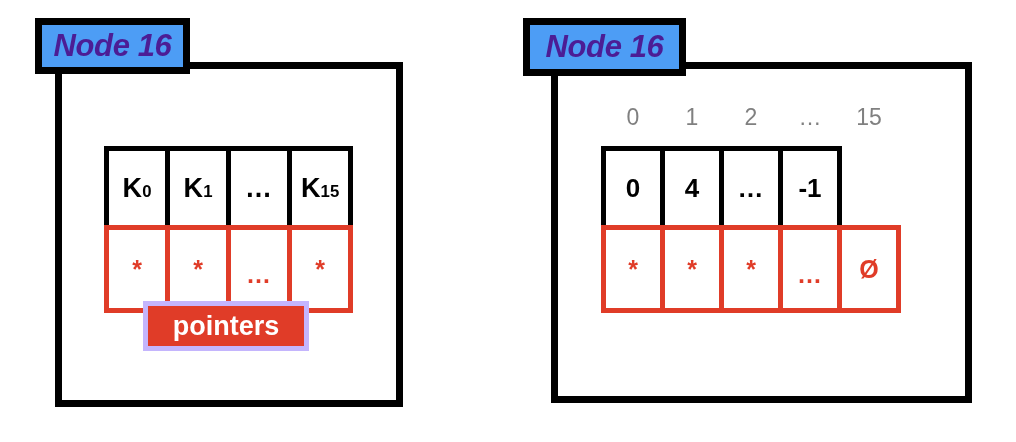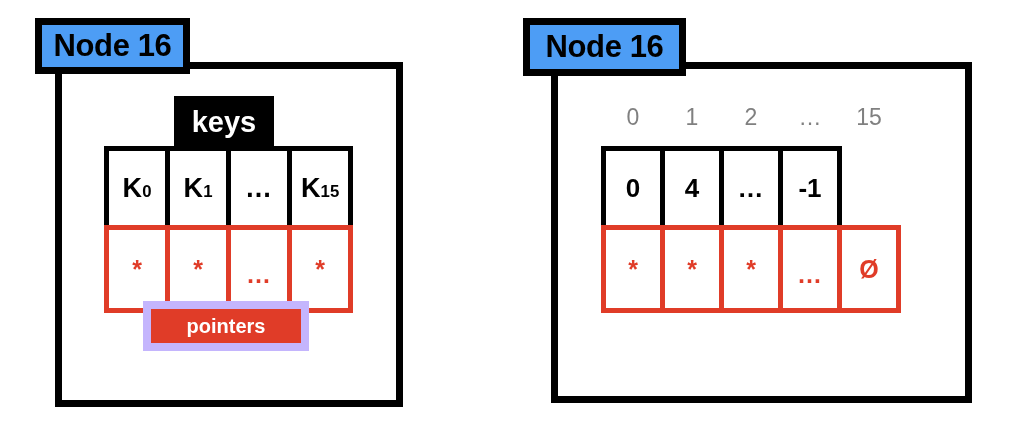--- a/index.html
+++ b/index.html
@@ -31,25 +31,26 @@
 
   
   .node-tag {
     position: absolute;
     box-sizing: border-box;
     background: #4d9df5;
     border: 7px solid #000000;
     display: flex;
     align-items: center;
     justify-content: center;
-    color: #000000;
+    color: #4c1d95;
     font-size: 31px;
     font-weight: 700;
     letter-spacing: -0.4px;
     z-index: 6;
+    font-style: italic;
   }
   #node-tag-left  { left: 35px;  top: 18px; width: 155px; height: 56px; }
   #node-tag-right { left: 523px; top: 18px; width: 163px; height: 58px; }
 
   
   .cell-row {
     position: absolute;
     display: flex;
     z-index: 2;
   }
@@ -130,22 +131,22 @@
     left: 174px; top: 96px;
     width: 100px; height: 52px;
     background: #000000;
     border: 4px solid #000000;
     font-size: 29px;
   }
   #pointers-label {
     left: 143px; top: 301px;
     width: 166px; height: 50px;
     background: #e03c28;
-    border: 8px solid #c4b5fd;
-    font-size: 20px;
+    border: 5px solid #c4b5fd;
+    font-size: 27px;
   }
 
   
   .dots { letter-spacing: 1px; }
   .dots-low { align-items: center; padding-top: 10px; }
 
   
   sub {
     font-size: 0.62em;
     font-weight: 700;
@@ -182,21 +183,20 @@
     </div>
   </div>
 
   <div id="pointers-row-left" class="cell-row">
     <div class="cell red">*</div>
     <div class="cell red">*</div>
     <div class="cell red dots dots-low">…</div>
     <div class="cell red">*</div>
   </div>
 
-  <div id="keys-label" class="callout">keys</div>
 
   <div id="pointers-label" class="callout">pointers</div>
 
   <div id="node-box-right" class="node-box"></div>
 
   <div id="node-tag-right" class="node-tag">Node 16</div>
 
   <div id="index-row-right">
     <div class="index-label">0</div>
     <div class="index-label">1</div>

